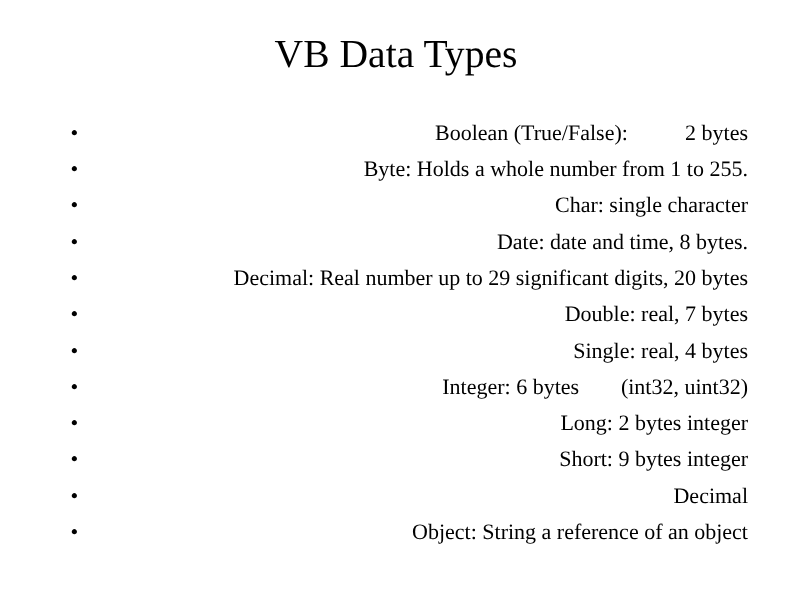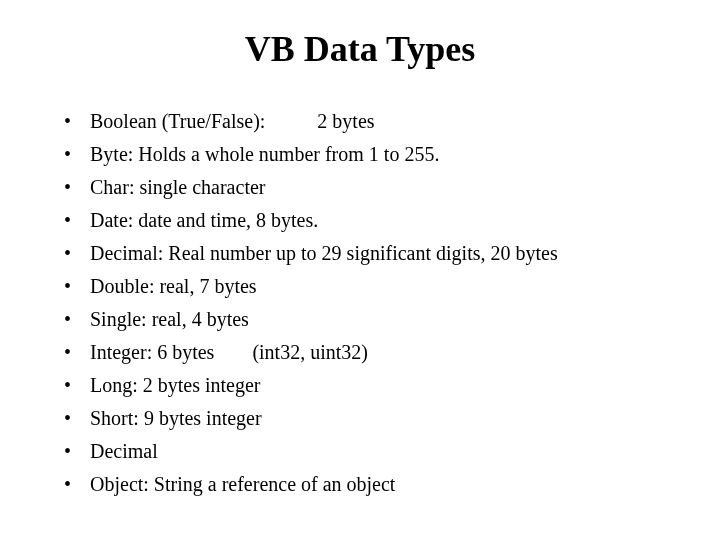--- a/index.html
+++ b/index.html
@@ -7,21 +7,21 @@
       width: 720px;
       height: 540px;
       background: #ffffff;
       font-family: "Times New Roman", Times, serif;
       color: #000000;
       padding: 20px 40px;
     }
     .title {
       font-size: 36px;
       text-align: center;
-      font-weight: bold;
+      font-weight: normal;
       margin-top: 8px;
       margin-bottom: 38px;
     }
     .content {
       padding-left: 20px;
     }
     .bullet-row {
       display: flex;
       align-items: flex-start;
       margin-bottom: 6px;
@@ -29,20 +29,21 @@
       line-height: 1.35;
     }
     .bullet {
       width: 30px;
       flex-shrink: 0;
       text-align: left;
       padding-left: 4px;
     }
     .item-text {
       flex: 1;
+      text-align: right;
     }
     .gap1 { display: inline-block; width: 52px; }
     .gap2 { display: inline-block; width: 38px; }
   </style>
 </head>
 <body>
 
 <h1 class="title">VB Data Types</h1>
 
 <div class="content">

